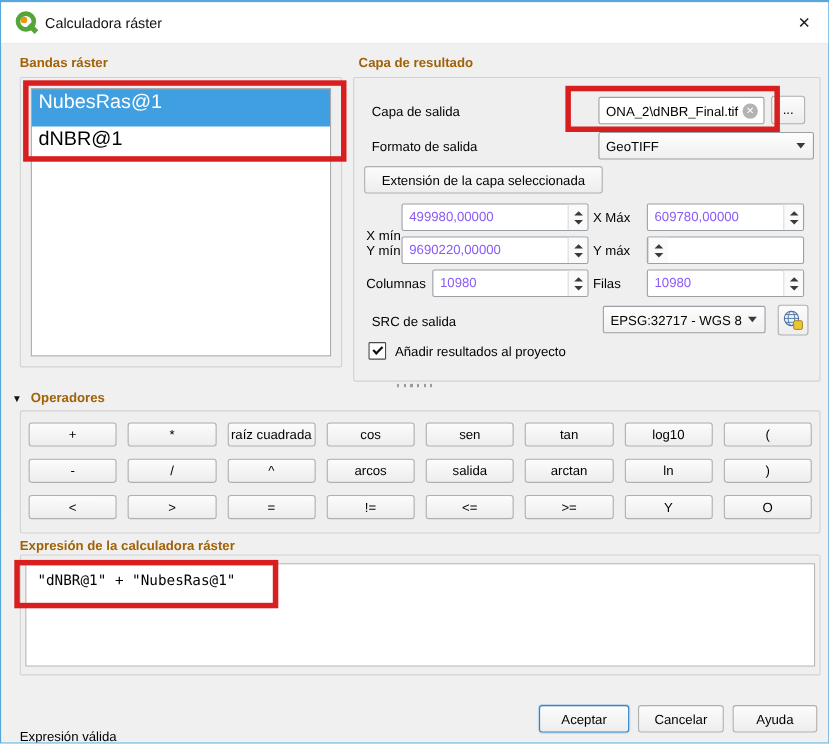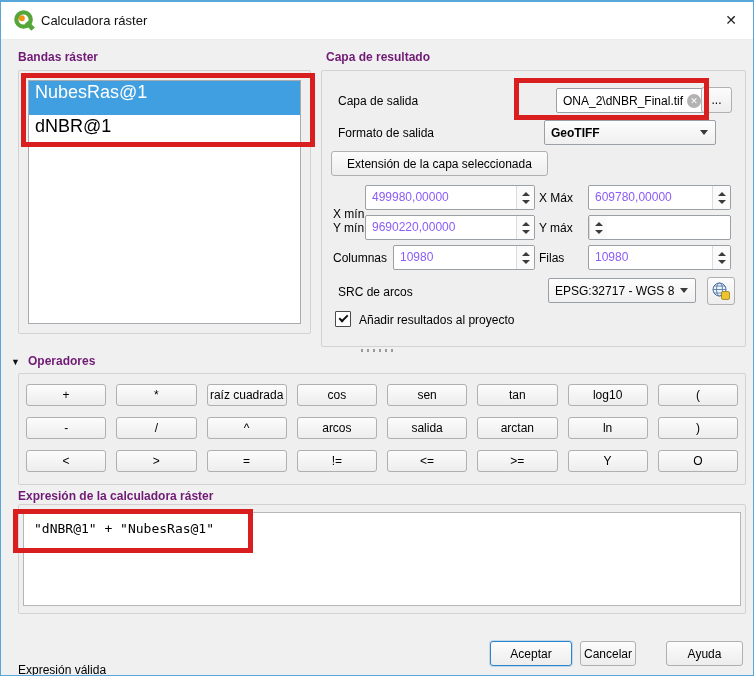--- a/index.html
+++ b/index.html
@@ -5,27 +5,27 @@
   html,body{margin:0;padding:0;background:#d8d8d8;}
   *{box-sizing:border-box;font-family:"Liberation Sans",sans-serif;}
   .window{
     position:relative;width:754px;height:676px;background:#f0f0f0;
     border:1px solid #57a7da;border-top:2px solid #57a7da;overflow:hidden;
   }
   .abs{position:absolute;}
   .titlebar{left:0;top:0;width:100%;height:38px;background:#ffffff;border-bottom:1px solid #ececec;}
   .win-title{left:40px;top:11px;font-size:13px;color:#111;}
   .close-btn{left:712px;top:4px;width:36px;height:28px;display:flex;align-items:center;justify-content:center;font-size:14px;color:#222;cursor:pointer;}
-  .section-header{font-size:12px;font-weight:bold;color:#701a75;}
+  .section-header{font-size:12px;font-weight:bold;color:#a16207;}
   .groupbox{background:#efefef;border:1px solid #d2d2d2;border-radius:2px;}
   .listbox{background:#ffffff;border:1px solid #a9a9b0;}
   .list-item{height:34px;line-height:22px;padding-left:6px;font-size:18px;color:#000;cursor:default;}
   .list-item.selected{background:#3f9fe0;color:#ffffff;}
   .label{font-size:12px;color:#000;white-space:nowrap;}
-  .field{background:#ffffff;border:1px solid #9aa0a6;border-radius:2px;display:flex;align-items:center;overflow:hidden;margin-left:12px;}
+  .field{background:#ffffff;border:1px solid #9aa0a6;border-radius:2px;display:flex;align-items:center;overflow:hidden;}
   .field .val{flex:1;font-size:12px;color:#000;padding-left:6px;white-space:nowrap;overflow:hidden;}
   .clear-icon{width:14px;height:14px;border-radius:50%;background:#b3b3b3;color:#fff;font-size:9px;line-height:14px;text-align:center;margin-right:5px;flex:none;cursor:pointer;}
   .btn{background:linear-gradient(#fcfcfc,#ededed);border:1px solid #b0b0b0;border-radius:3px;font-size:12px;color:#000;display:flex;align-items:center;justify-content:center;cursor:pointer;white-space:nowrap;}
   .btn-default{border-color:#2e84c8;box-shadow:0 0 0 1px rgba(90,160,220,.30);}
   .combo{background:linear-gradient(#fdfdfd,#f0f0f0);border:1px solid #9aa0a6;border-radius:2px;display:flex;align-items:center;cursor:pointer;overflow:hidden;}
   .combo .val{flex:1;font-size:12px;padding-left:6px;white-space:nowrap;overflow:hidden;}
   .tri-down{width:0;height:0;border-left:4px solid transparent;border-right:4px solid transparent;border-top:5px solid #3a3a3a;margin-right:7px;flex:none;}
   .spin{background:#fff;border:1px solid #9aa0a6;border-radius:2px;display:flex;overflow:hidden;}
   .spin .val{flex:1;font-size:12px;color:#8b5cf6;padding-left:6px;line-height:23px;white-space:nowrap;overflow:hidden;}
   .spin-btns{width:18px;background:#fafafa;border-left:1px solid #dcdcdc;display:flex;flex-direction:column;align-items:center;justify-content:center;gap:4px;cursor:pointer;flex:none;}
@@ -69,21 +69,21 @@
 
   <span class="abs label" style="left:337px;top:92px;">Capa de salida</span>
   <div class="abs field" style="left:543px;top:86px;width:151px;height:25px;">
     <span class="val">ONA_2\dNBR_Final.tif</span>
     <span class="clear-icon">✕</span>
   </div>
   <div class="abs btn" style="left:700px;top:85px;width:31px;height:26px;">...</div>
   <div class="abs red-annot" style="left:513px;top:76px;width:195px;height:42px;"></div>
 
   <span class="abs label" style="left:337px;top:124px;">Formato de salida</span>
-  <div class="abs combo" style="left:543px;top:118px;width:172px;height:25px;font-weight:bold;">
+  <div class="abs combo" style="left:543px;top:118px;width:196px;height:25px;">
     <span class="val">GeoTIFF</span>
     <span class="tri-down"></span>
   </div>
 
   <div class="abs btn" style="left:330px;top:149px;width:217px;height:25px;">Extensión de la capa seleccionada</div>
 
   <span class="abs label" style="left:332px;top:189px;margin-top:16px;">X mín</span>
   <div class="abs spin" style="left:364px;top:183px;width:170px;height:25px;">
     <span class="val">499980,00000</span>
     <span class="spin-btns">
@@ -126,21 +126,21 @@
   </div>
   <span class="abs label" style="left:538px;top:249px;">Filas</span>
   <div class="abs spin" style="left:587px;top:243px;width:143px;height:25px;">
     <span class="val">10980</span>
     <span class="spin-btns">
         <span class="tri-up-s"></span>
         <span class="tri-down-s"></span>
       </span>
   </div>
 
-  <span class="abs label" style="left:337px;top:283px;">SRC de arcos</span>
+  <span class="abs label" style="left:337px;top:283px;">SRC de salida</span>
   <div class="abs combo" style="left:547px;top:276px;width:148px;height:25px;">
     <span class="val">EPSG:32717 - WGS 8</span>
     <span class="tri-down"></span>
   </div>
   <div class="abs btn" style="left:706px;top:275px;width:28px;height:28px;">
     <svg width="20" height="20" viewBox="0 0 20 20">
       <circle cx="8.5" cy="8.5" r="6.5" fill="#eaf2fb" stroke="#4a6f9f" stroke-width="1"></circle>
       <ellipse cx="8.5" cy="8.5" rx="3" ry="6.5" fill="none" stroke="#4a6f9f" stroke-width="0.8"></ellipse>
       <line x1="2" y1="8.5" x2="15" y2="8.5" stroke="#4a6f9f" stroke-width="0.8"></line>
       <line x1="3" y1="5" x2="14" y2="5" stroke="#4a6f9f" stroke-width="0.8"></line>
@@ -189,16 +189,16 @@
   <span class="abs section-header" style="left:17px;top:487px;">Expresión de la calculadora ráster</span>
   <div class="abs groupbox" style="left:17px;top:502px;width:728px;height:110px;"></div>
   <div class="abs mono-area" style="left:22px;top:510px;width:718px;height:94px;">
     <div class="mono-text">"dNBR@1" + "NubesRas@1"</div>
   </div>
   <div class="abs red-annot" style="left:12px;top:507px;width:240px;height:44px;"></div>
 
   <span class="abs label" style="left:17px;top:617px;margin-top:44px;">Expresión válida</span>
 
   <div class="abs btn btn-default" style="left:489px;top:639px;width:82px;height:25px;">Aceptar</div>
-  <div class="abs btn" style="left:579px;top:639px;width:56px;height:25px;">Cancelar</div>
+  <div class="abs btn" style="left:579px;top:639px;width:78px;height:25px;">Cancelar</div>
   <div class="abs btn" style="left:665px;top:639px;width:77px;height:25px;">Ayuda</div>
 
 </div>
 
 </body></html>

